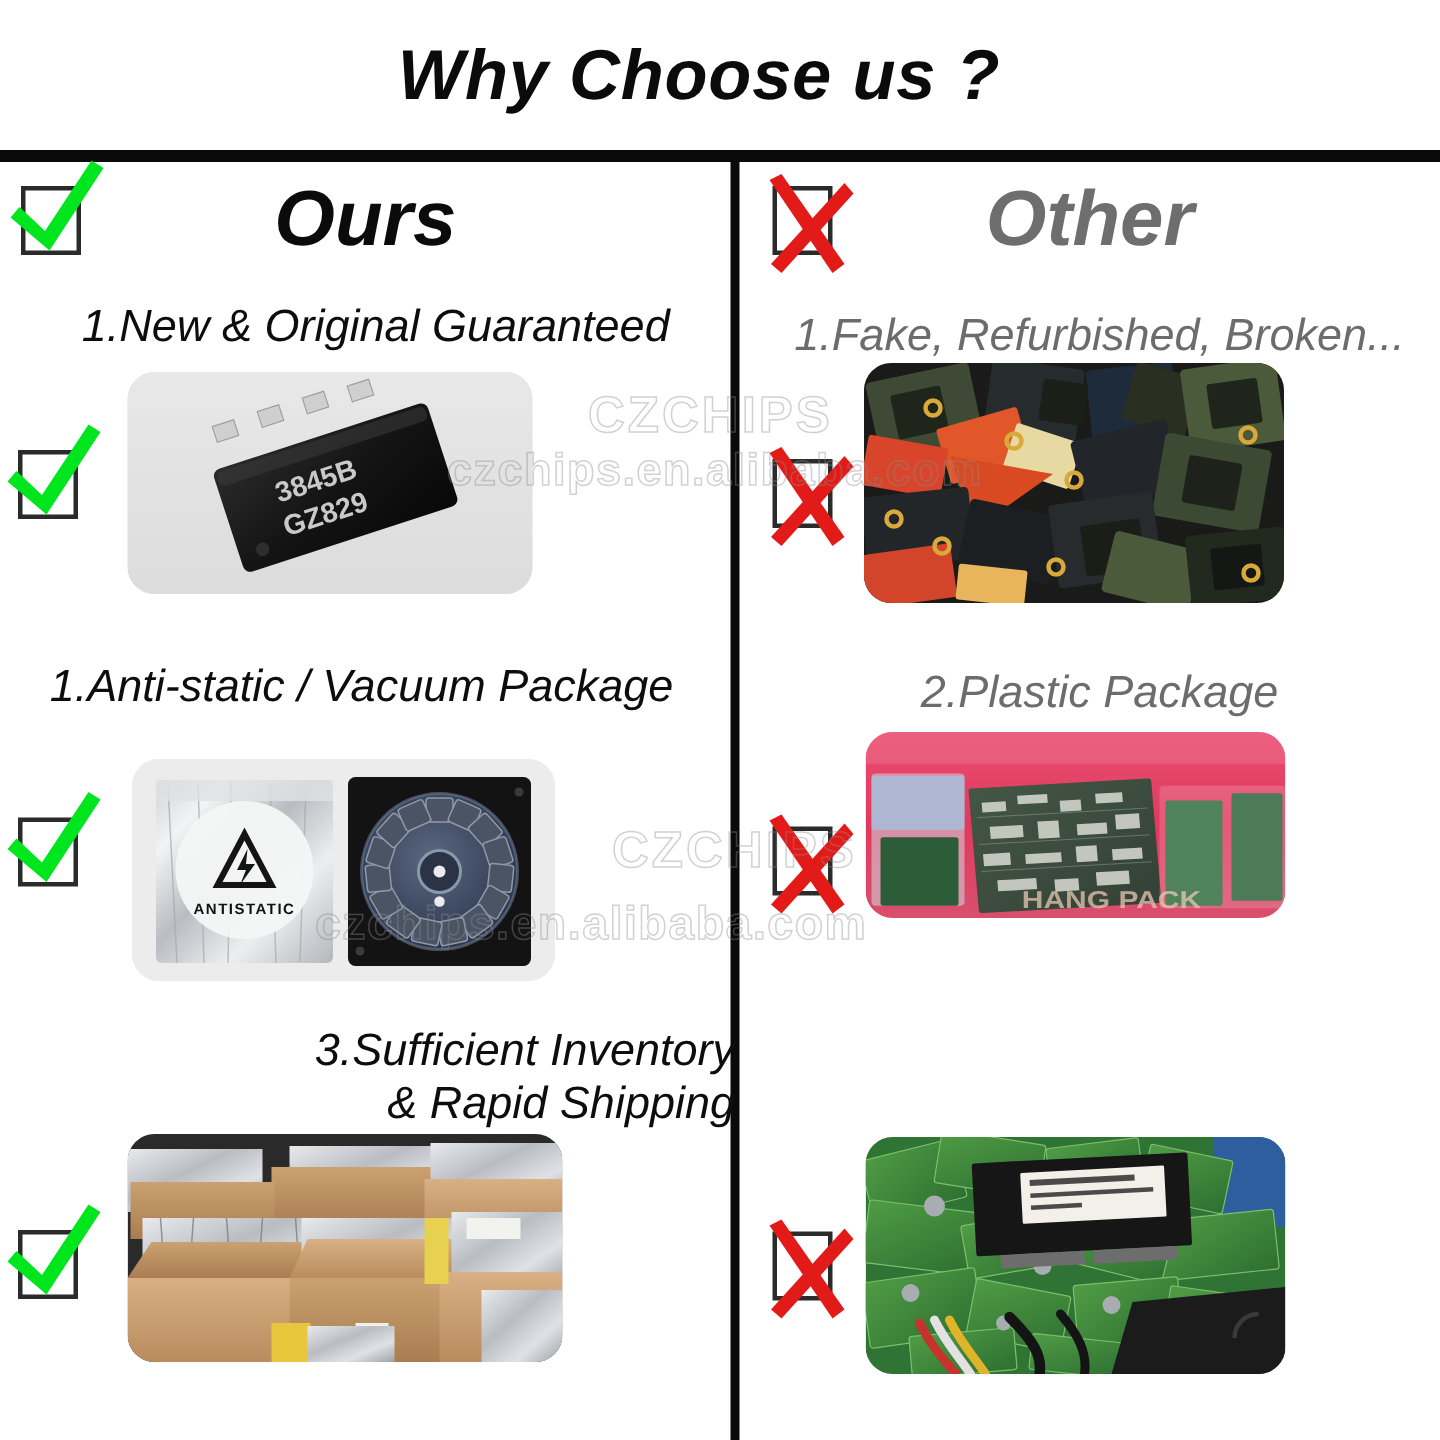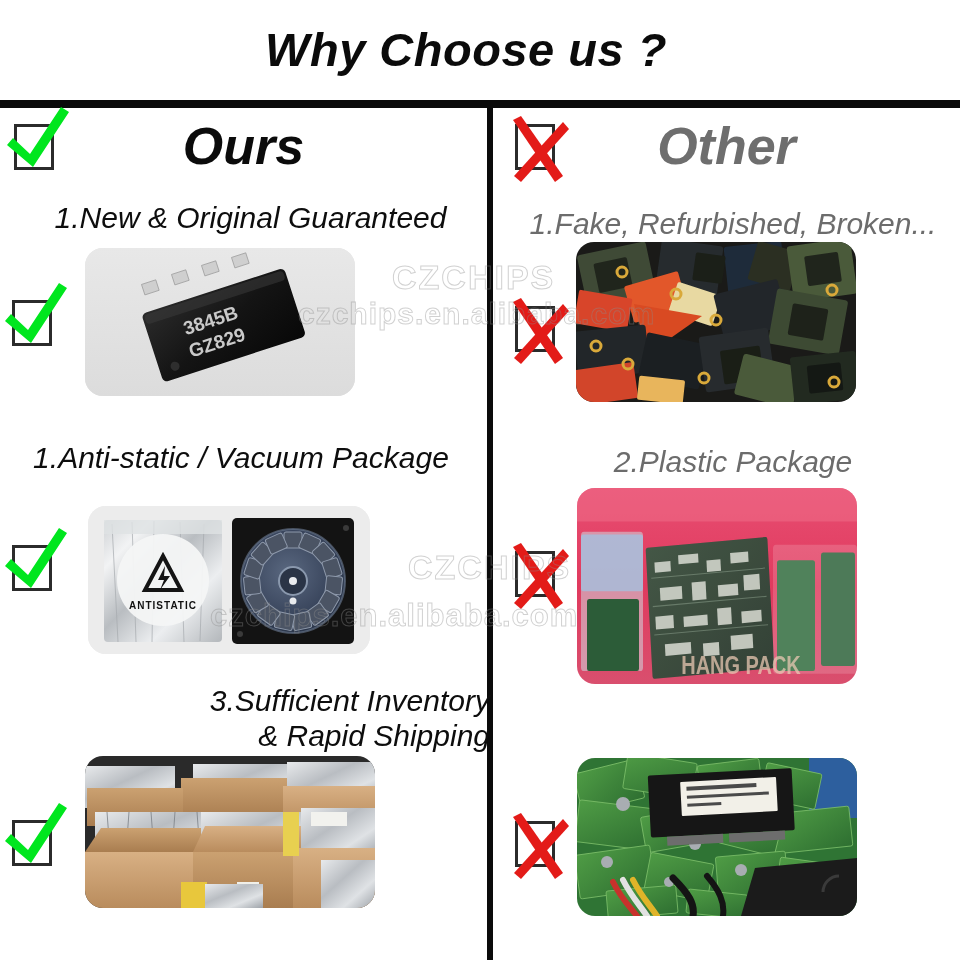--- a/index.html
+++ b/index.html
@@ -115,21 +115,21 @@
   
   .photo {
     position: absolute;
     border-radius: 18px;
     overflow: hidden;
   }
   #photo-ours-1  { left: 85px;  top: 140px; width: 270px; height: 148px; background: #e3e3e3; }
   #photo-ours-2  { left: 88px;  top: 382px; width: 282px; height: 148px; background: #ececec; margin-top: 16px; }
   #photo-ours-3  { left: 85px;  top: 648px; width: 290px; height: 152px; }
   #photo-other-1 { left: 83px;  top: 134px; width: 280px; height: 160px; }
-  #photo-other-2 { left: 84px;  top: 380px; width: 280px; height: 196px; }
+  #photo-other-2 { left: 84px;  top: 380px; width: 280px; height: 124px; }
   #photo-other-3 { left: 84px;  top: 650px; width: 280px; height: 158px; }
 
   .photo svg, .photo .scene { width: 100%; height: 100%; display: block; }
 
   
   .watermark {
     position: absolute;
     color: transparent;
     -webkit-text-stroke: 1px rgba(140,140,140,0.40);
     font-weight: bold;

